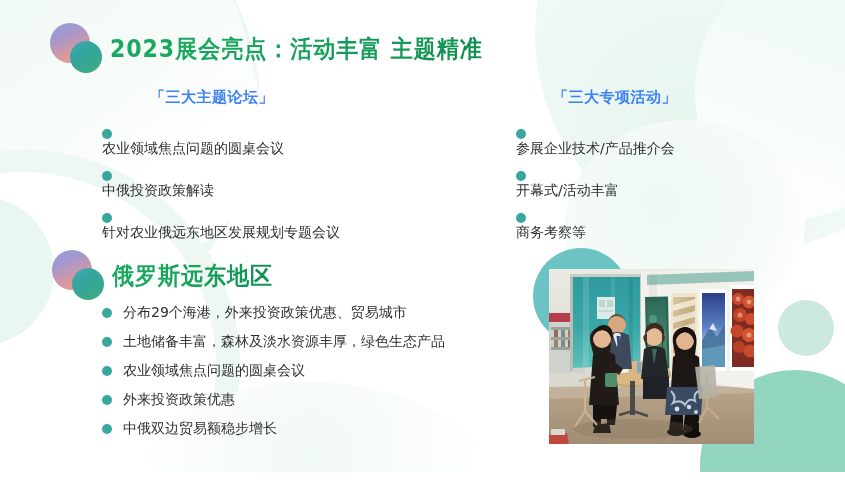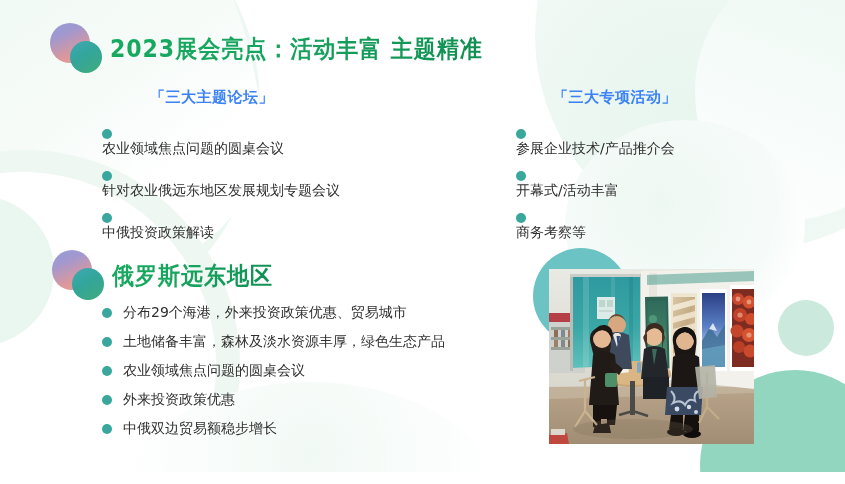--- a/index.html
+++ b/index.html
@@ -259,25 +259,25 @@
 
   <div class="col-subtitle" style="left:150px; top:88px;">「三大主题论坛」</div>
 
   <ul class="bullet-list list-upper" style="left:102px; top:124px;">
     <li class="bullet-item">
       <span class="bullet-dot"></span>
       <span class="bullet-text">农业领域焦点问题的圆桌会议</span>
     </li>
     <li class="bullet-item">
       <span class="bullet-dot"></span>
+      <span class="bullet-text">中俄投资政策解读</span>
+    </li>
+    <li class="bullet-item">
+      <span class="bullet-dot"></span>
       <span class="bullet-text">针对农业俄远东地区发展规划专题会议</span>
-    </li>
-    <li class="bullet-item">
-      <span class="bullet-dot"></span>
-      <span class="bullet-text">中俄投资政策解读</span>
     </li>
   </ul>
 
   <div class="col-subtitle" style="left:545px; top:88px;margin-left:8px;">「三大专项活动」</div>
 
   <ul class="bullet-list list-upper" style="left:516px; top:124px;">
     <li class="bullet-item">
       <span class="bullet-dot"></span>
       <span class="bullet-text">参展企业技术/产品推介会</span>
     </li>

